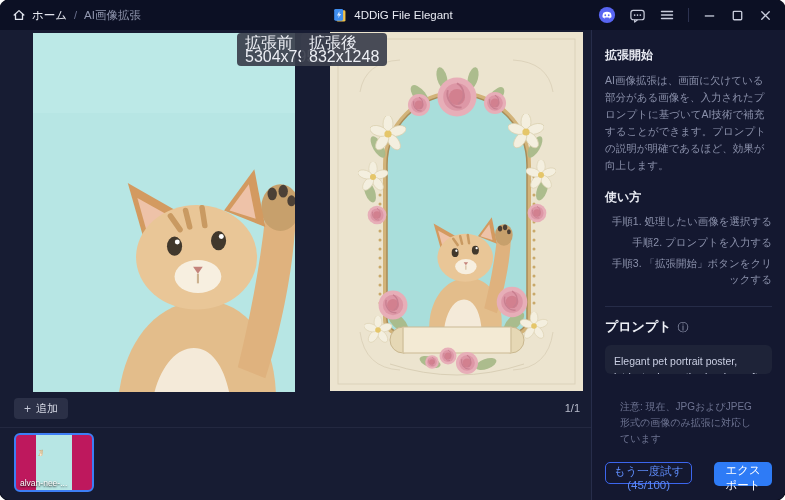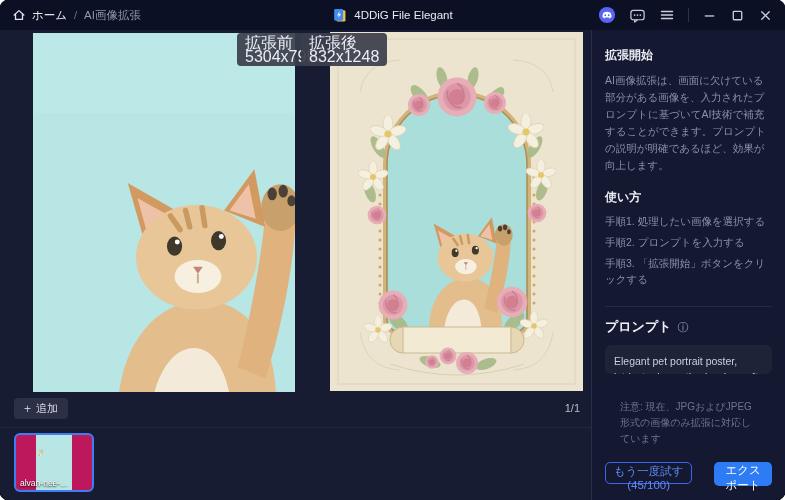--- a/index.html
+++ b/index.html
@@ -51,21 +51,21 @@
   .thumb .fname { position: absolute; left: 4px; bottom: 2px; font-size: 8.5px; color: #ffffff;
                   text-shadow: 0 1px 2px #000; white-space: nowrap; }
 
   
   .sidebar { position: absolute; top: 0; right: 0; width: 194px; height: 100%;
              background: #141830; border-left: 1px solid #272d4a;
              padding: 17px 13px 14px; display: flex; flex-direction: column; }
   .sidebar h3 { margin: 0 0 8px; font-size: 12px; color: #e9ebf3; font-weight: bold; }
   .sidebar .desc { margin: 0 0 15px; font-size: 10.5px; color: #8b91ab; line-height: 1.62; }
   .steps { margin-bottom: 6px; }
-  .steps p { margin: 0 0 6px; font-size: 10.5px; color: #8b91ab; line-height: 1.45; }
+  .steps p { margin: 0 0 6px; font-size: 10.5px; color: #8b91ab; line-height: 1.45; text-align: right; }
   .sb-divider { height: 1px; background: #262c48; margin: 7px 0 12px; }
   .prompt-head { display: flex; align-items: center; gap: 6px; margin-bottom: 9px; }
   .prompt-head h2 { margin: 0; font-size: 13px; color: #eef0f6; font-weight: bold; }
   .info { color: #9aa0b8; font-size: 11px; cursor: pointer; line-height: 1; }
   .prompt-box { height: 102px; background: #1e2338; border: none; border-radius: 6px;
                 color: #c9cee2; font-size: 10.5px; line-height: 1.55; padding: 8px 9px;
                 resize: none; width: 100%; font-family: "Liberation Sans", sans-serif;
                 margin-bottom: 10px; outline: none; }
   .note { margin: 15px; font-size: 10px; color: #6e7492; line-height: 1.6; }
   .btn-col { margin-top: auto; display: flex; flex-direction: row; gap: 22px; }

